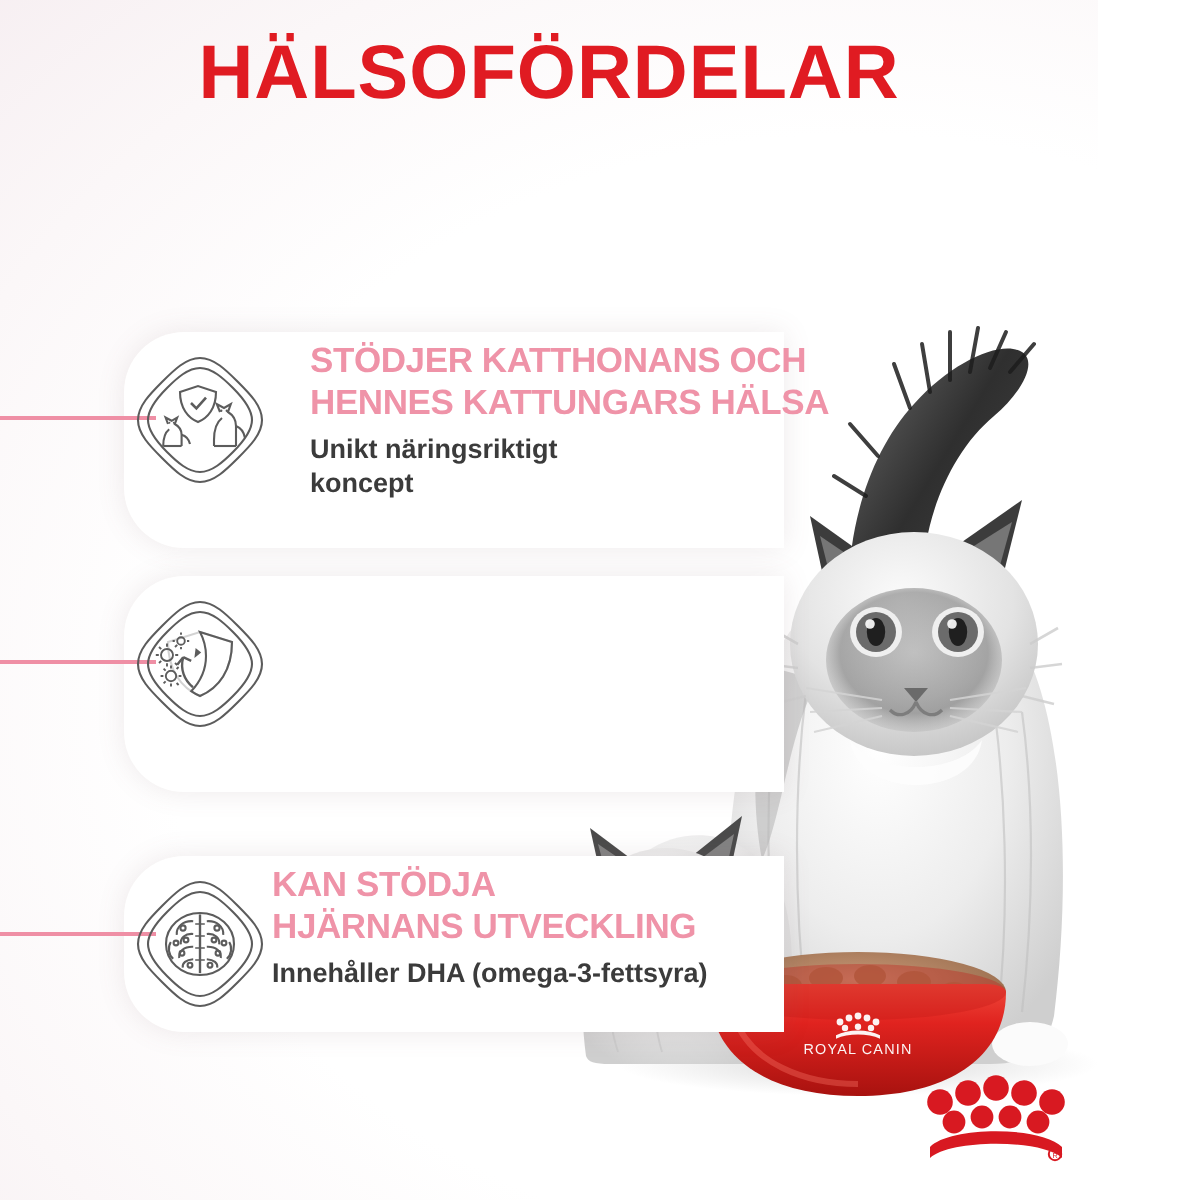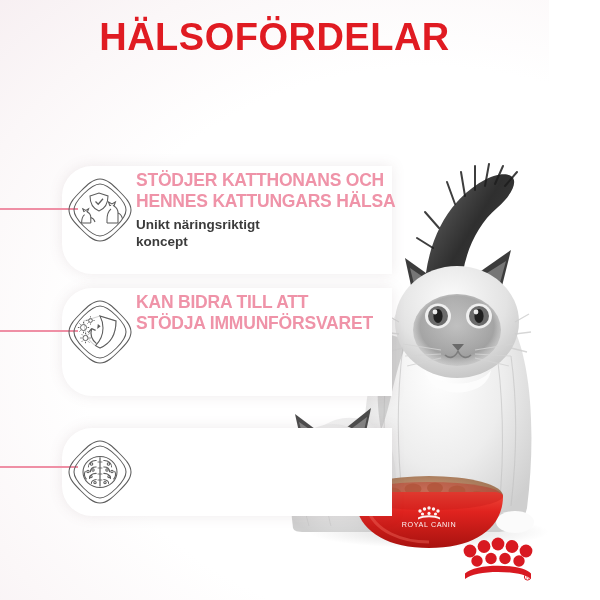--- a/index.html
+++ b/index.html
@@ -71,21 +71,21 @@
   .icon-wrap.i1{top:176px;}
   .icon-wrap.i2{top:298px;}
   .icon-wrap.i3{top:438px;}
   .icon-wrap svg{display:block;width:68px;height:68px;}
 
   .txt{
     position:absolute;
     left:136px;
     width:260px;
   }
-  .txt.t1{top:170px;}
+  .txt.t1{top:170px;margin-left:19px;}
   .txt.t2{top:292px;}
   .txt.t3{top:432px;}
 
   .headline{
     color:#ef93a8;
     font-weight:bold;
     font-size:17.5px;
     line-height:21px;
     letter-spacing:-0.2px;
     white-space:pre-line;
@@ -349,22 +349,20 @@
                  M14.6 26.6 L13.5 25.5 M21.5 33.5 L22.6 34.6 M14.6 32.4 L13.5 33.5 M21.5 25.5 L22.6 24.4"></path>
         <circle cx="19.5" cy="40" r="2.6"></circle>
         <path d="M19.5 36.2 L19.5 34.8 M19.5 45.2 L19.5 43.8 M15.7 40 L14.3 40 M24.7 40 L23.3 40
                  M16.8 37.3 L15.8 36.3 M22.3 43.5 L23.3 44.5 M16.8 42.7 L15.8 43.7 M22.3 36.5 L23.3 35.5"></path>
         <circle cx="24.5" cy="22.5" r="1.9"></circle>
         <path d="M24.5 19.4 L24.5 18.3 M24.5 26.6 L24.5 25.5 M21.4 22.5 L20.3 22.5 M28.6 22.5 L27.5 22.5"></path>
       </g>
     </svg>
   </div>
   <div class="txt t2">
-    <p class="headline">KAN BIDRA TILL ATT
-STÖDJA IMMUNFÖRSVARET</p>
   </div>
 
   <div class="card c3"></div>
   <div class="connector l3"></div>
   <div class="icon-wrap i3">
     <svg viewBox="0 0 68 68" xmlns="http://www.w3.org/2000/svg" fill="none" stroke="#5c5c5c" stroke-width="1.05">
       <path d="M34 3 C41 3 47 9 53 15 C59 21 65 27 65 34 C65 41 59 47 53 53 C47 59 41 65 34 65 C27 65 21 59 15 53 C9 47 3 41 3 34 C3 27 9 21 15 15 C21 9 27 3 34 3 Z"></path>
       <path d="M34 8 C40 8 45.5 13 50.5 18 C55.5 23 60 28.5 60 34 C60 39.5 55.5 45 50.5 50 C45.5 55 40 60 34 60 C28 60 22.5 55 17.5 50 C12.5 45 8 39.5 8 34 C8 28.5 12.5 23 17.5 18 C22.5 13 28 8 34 8 Z"></path>
 
       <ellipse cx="34" cy="34" rx="17" ry="15.5"></ellipse>
@@ -387,20 +385,25 @@
       <path d="M37.4 29 C41.4 28.6 44 31 43.6 34.2"></path>
       <path d="M37.4 35.4 C42 35.2 44.8 37.8 44.4 41"></path>
       <path d="M37.4 41.6 C41 41.8 43 43.6 42.6 45.8"></path>
       <path d="M48.6 33 C50.2 35.6 49.8 39.4 47.4 41.4"></path>
       <circle cx="42.5" cy="26" r="1.3"></circle>
       <circle cx="46" cy="33.5" r="1.2"></circle>
       <circle cx="41" cy="32" r="1.2"></circle>
       <circle cx="43" cy="38.6" r="1.2"></circle>
       <circle cx="39" cy="44.6" r="1.2"></circle>
     </svg>
+  </div>
+  <div class="txt t3">
+    <p class="headline">KAN STÖDJA
+HJÄRNANS UTVECKLING</p>
+    <p class="sub">Innehåller DHA (omega-3-fettsyra)</p>
   </div>
 
   <div class="logo">
     <svg viewBox="0 0 74 52" xmlns="http://www.w3.org/2000/svg">
       <g fill="#d81921">
         <circle cx="9" cy="19" r="6.4"></circle>
         <circle cx="23" cy="14.5" r="6.4"></circle>
         <circle cx="37" cy="12" r="6.4"></circle>
         <circle cx="51" cy="14.5" r="6.4"></circle>
         <circle cx="65" cy="19" r="6.4"></circle>

